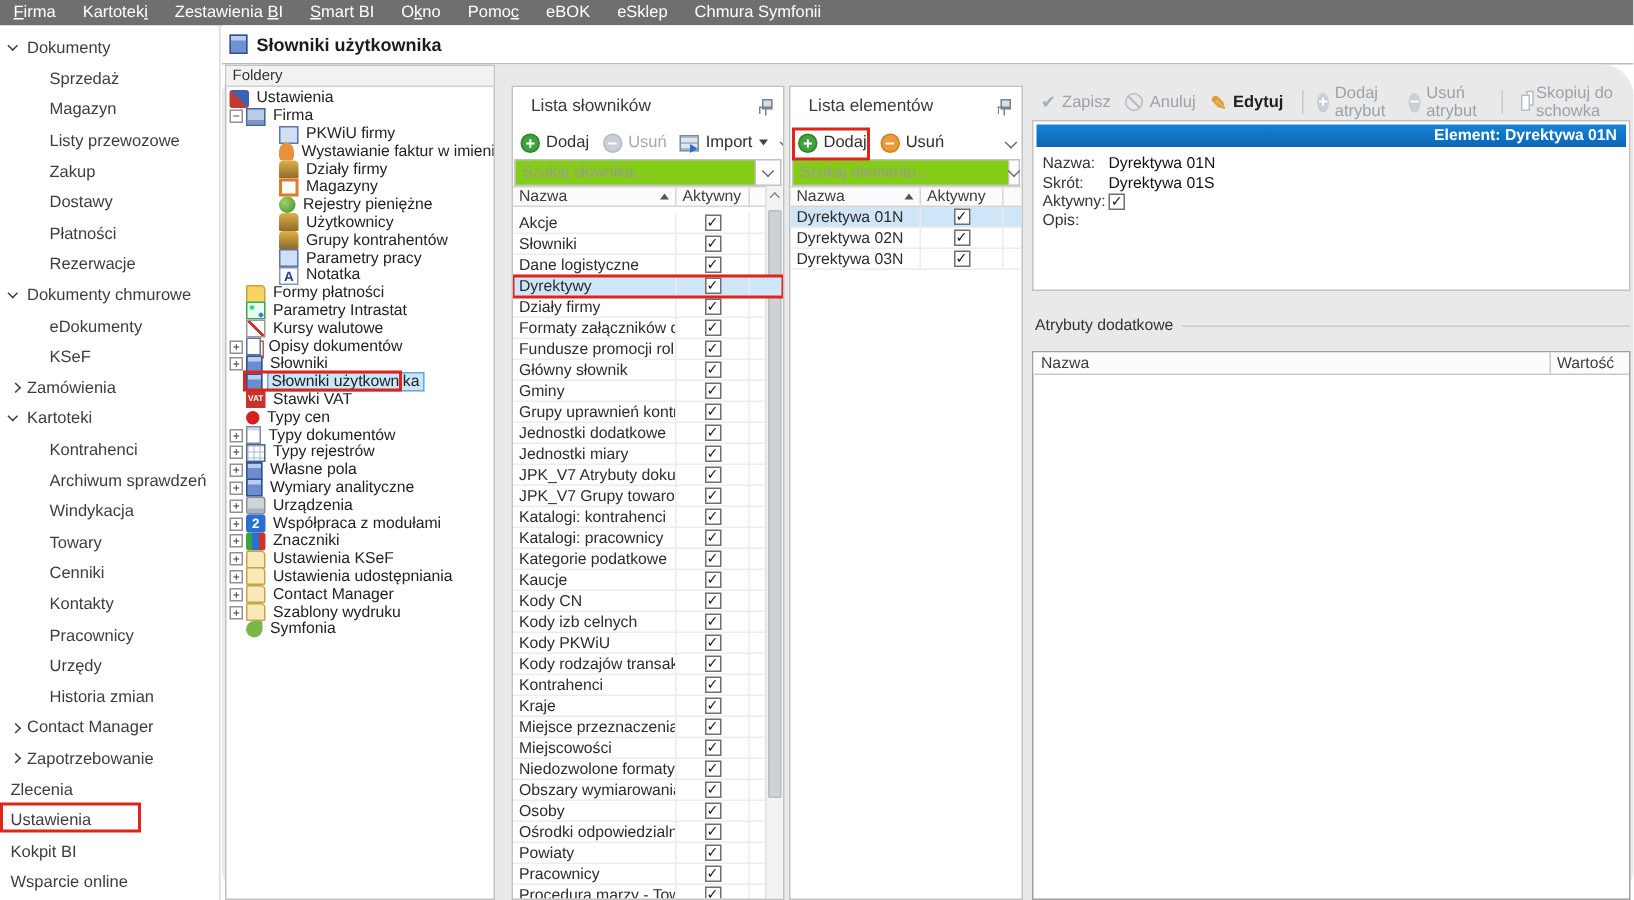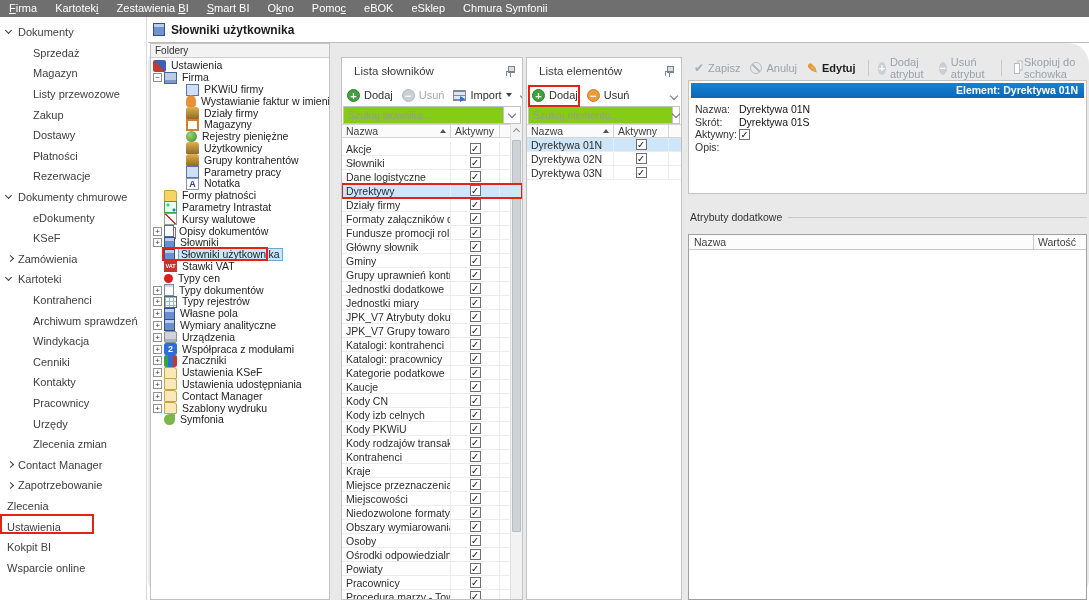--- a/index.html
+++ b/index.html
@@ -244,33 +244,36 @@
       <div class="side-item l1">
         <span class="lbl">Kontrahenci</span>
       </div>
       <div class="side-item l1">
         <span class="lbl">Archiwum sprawdzeń</span>
       </div>
       <div class="side-item l1">
         <span class="lbl">Windykacja</span>
       </div>
       <div class="side-item l1">
+        <span class="lbl">Towary</span>
+      </div>
+      <div class="side-item l1">
         <span class="lbl">Cenniki</span>
       </div>
       <div class="side-item l1">
         <span class="lbl">Kontakty</span>
       </div>
       <div class="side-item l1">
         <span class="lbl">Pracownicy</span>
       </div>
       <div class="side-item l1">
         <span class="lbl">Urzędy</span>
       </div>
       <div class="side-item l1">
-        <span class="lbl">Zlecenia zmian</span>
+        <span class="lbl">Historia zmian</span>
       </div>
       <div class="side-item l0 haschev">
         <span class="chev right"></span>
         <span class="lbl">Contact Manager</span>
       </div>
       <div class="side-item l0 haschev">
         <span class="chev right"></span>
         <span class="lbl">Zapotrzebowanie</span>
       </div>
       <div class="side-item l0">

